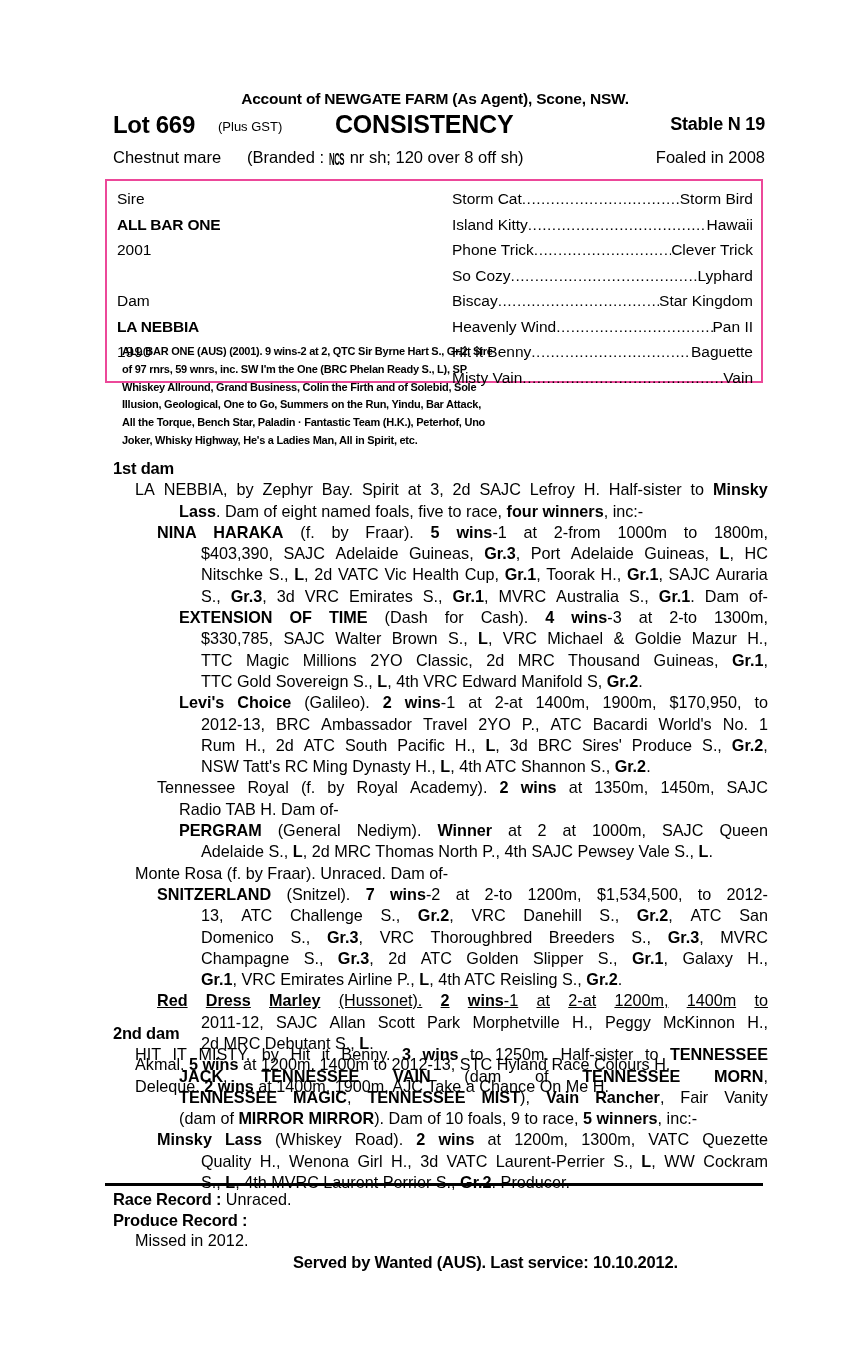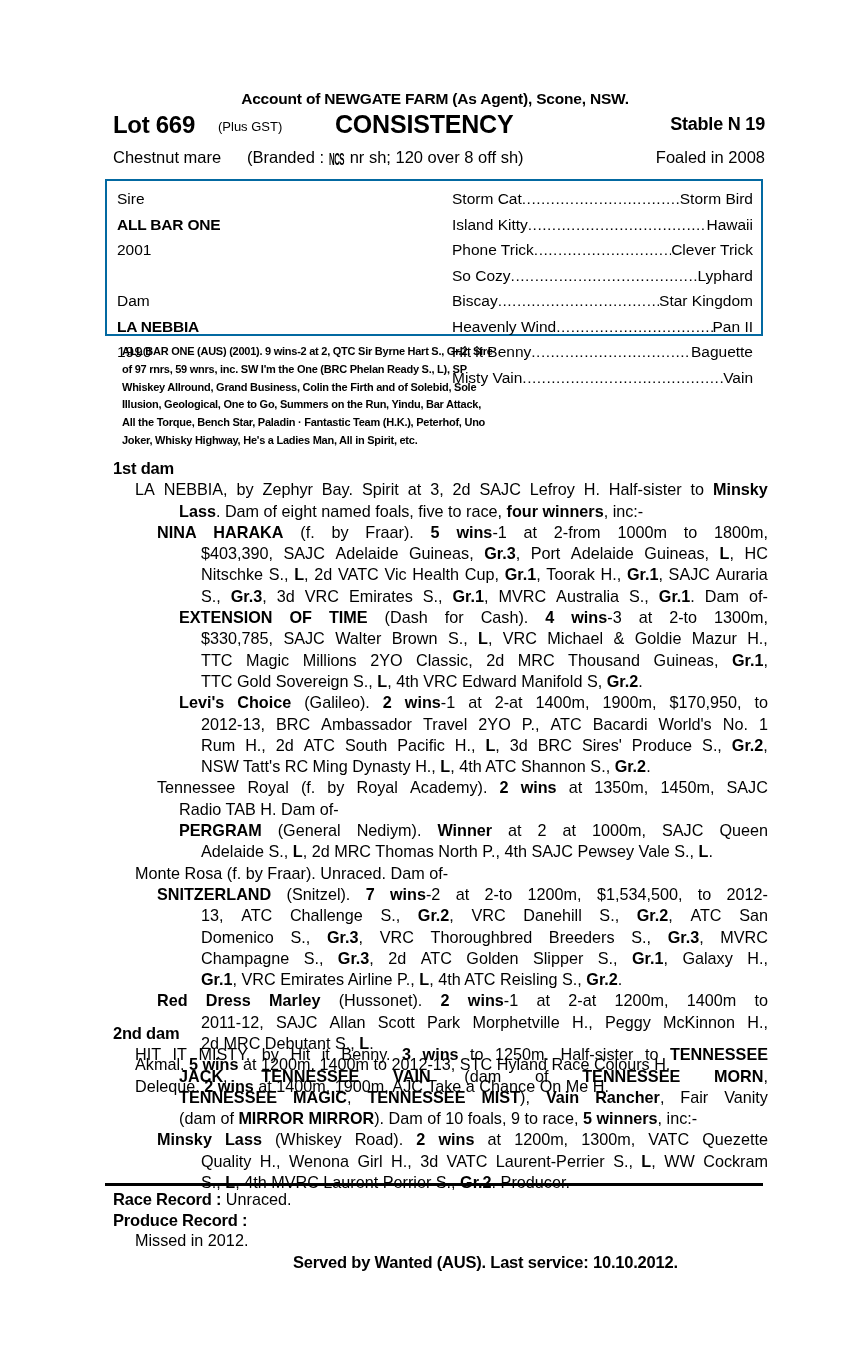--- a/index.html
+++ b/index.html
@@ -73,22 +73,22 @@
     letter-spacing: -1px;
     vertical-align: -2px;
     margin-right: 1px;
   }
   .foaled { position: absolute; right: 0; top: 0; font-size: 16.5px; }
 
   
   .ped-box {
     position: absolute;
     left: 105px; top: 179px;
-    width: 658px; height: 157px;
-    border: 2px solid #0369a1;
+    width: 658px; height: 204px;
+    border: 2px solid #ec4899;
     box-sizing: border-box;
   }
   .ped-col1 { position: absolute; left: 10px; top: 5px; width: 130px; }
   .ped-col2 { position: absolute; left: 128px; top: 5px; width: 210px; }
   .ped-col3 { position: absolute; left: 345px; top: 5px; right: 8px; }
 
   .ped-line { height: 25.5px; font-size: 15.5px; line-height: 25.5px; white-space: nowrap; }
   .ped-line.bold { font-weight: bold; letter-spacing: -0.2px; }
   .ped-line.blank { visibility: hidden; }
 
@@ -480,21 +480,21 @@
         <span class="jw"><span>2d</span></span>
         <span class="jw"><span>ATC</span></span>
         <span class="jw"><span>Golden</span></span>
         <span class="jw"><span>Slipper</span></span>
         <span class="jw"><span>S.,</span></span>
         <span class="jw"><b>Gr.1</b><span>,</span></span>
         <span class="jw"><span>Galaxy</span></span>
         <span class="jw"><span>H.,</span></span>
       </div>
       <div class="pline i4"><b>Gr.1</b><span>, VRC Emirates Airline P., </span><b>L</b><span>, 4th ATC Reisling S., </span><b>Gr.2</b><span>.</span></div>
-      <div class="pline i2" style="display: flex; justify-content: space-between;">
+      <div class="pline i2" style="display: flex; justify-content: space-between; text-decoration: underline;">
         <span class="jw"><b>Red</b></span>
         <span class="jw"><b>Dress</b></span>
         <span class="jw"><b>Marley</b></span>
         <span class="jw"><span>(Hussonet).</span></span>
         <span class="jw"><b>2</b></span>
         <span class="jw"><b>wins</b><span>-1</span></span>
         <span class="jw"><span>at</span></span>
         <span class="jw"><span>2-at</span></span>
         <span class="jw"><span>1200m,</span></span>
         <span class="jw"><span>1400m</span></span>

